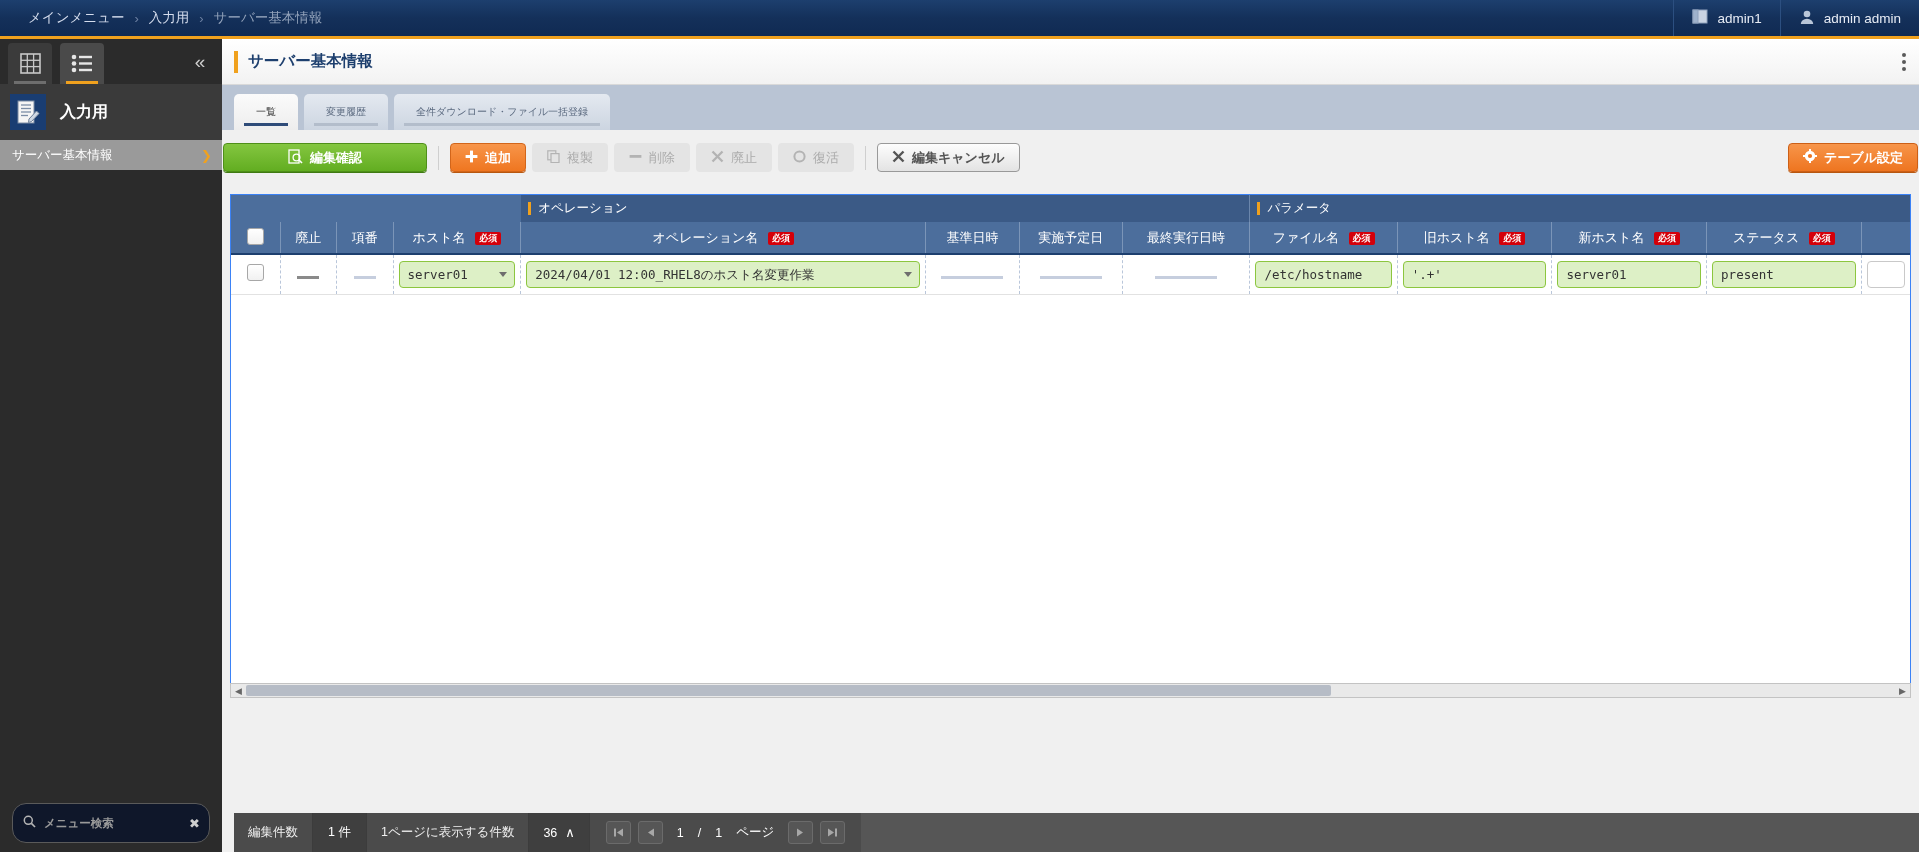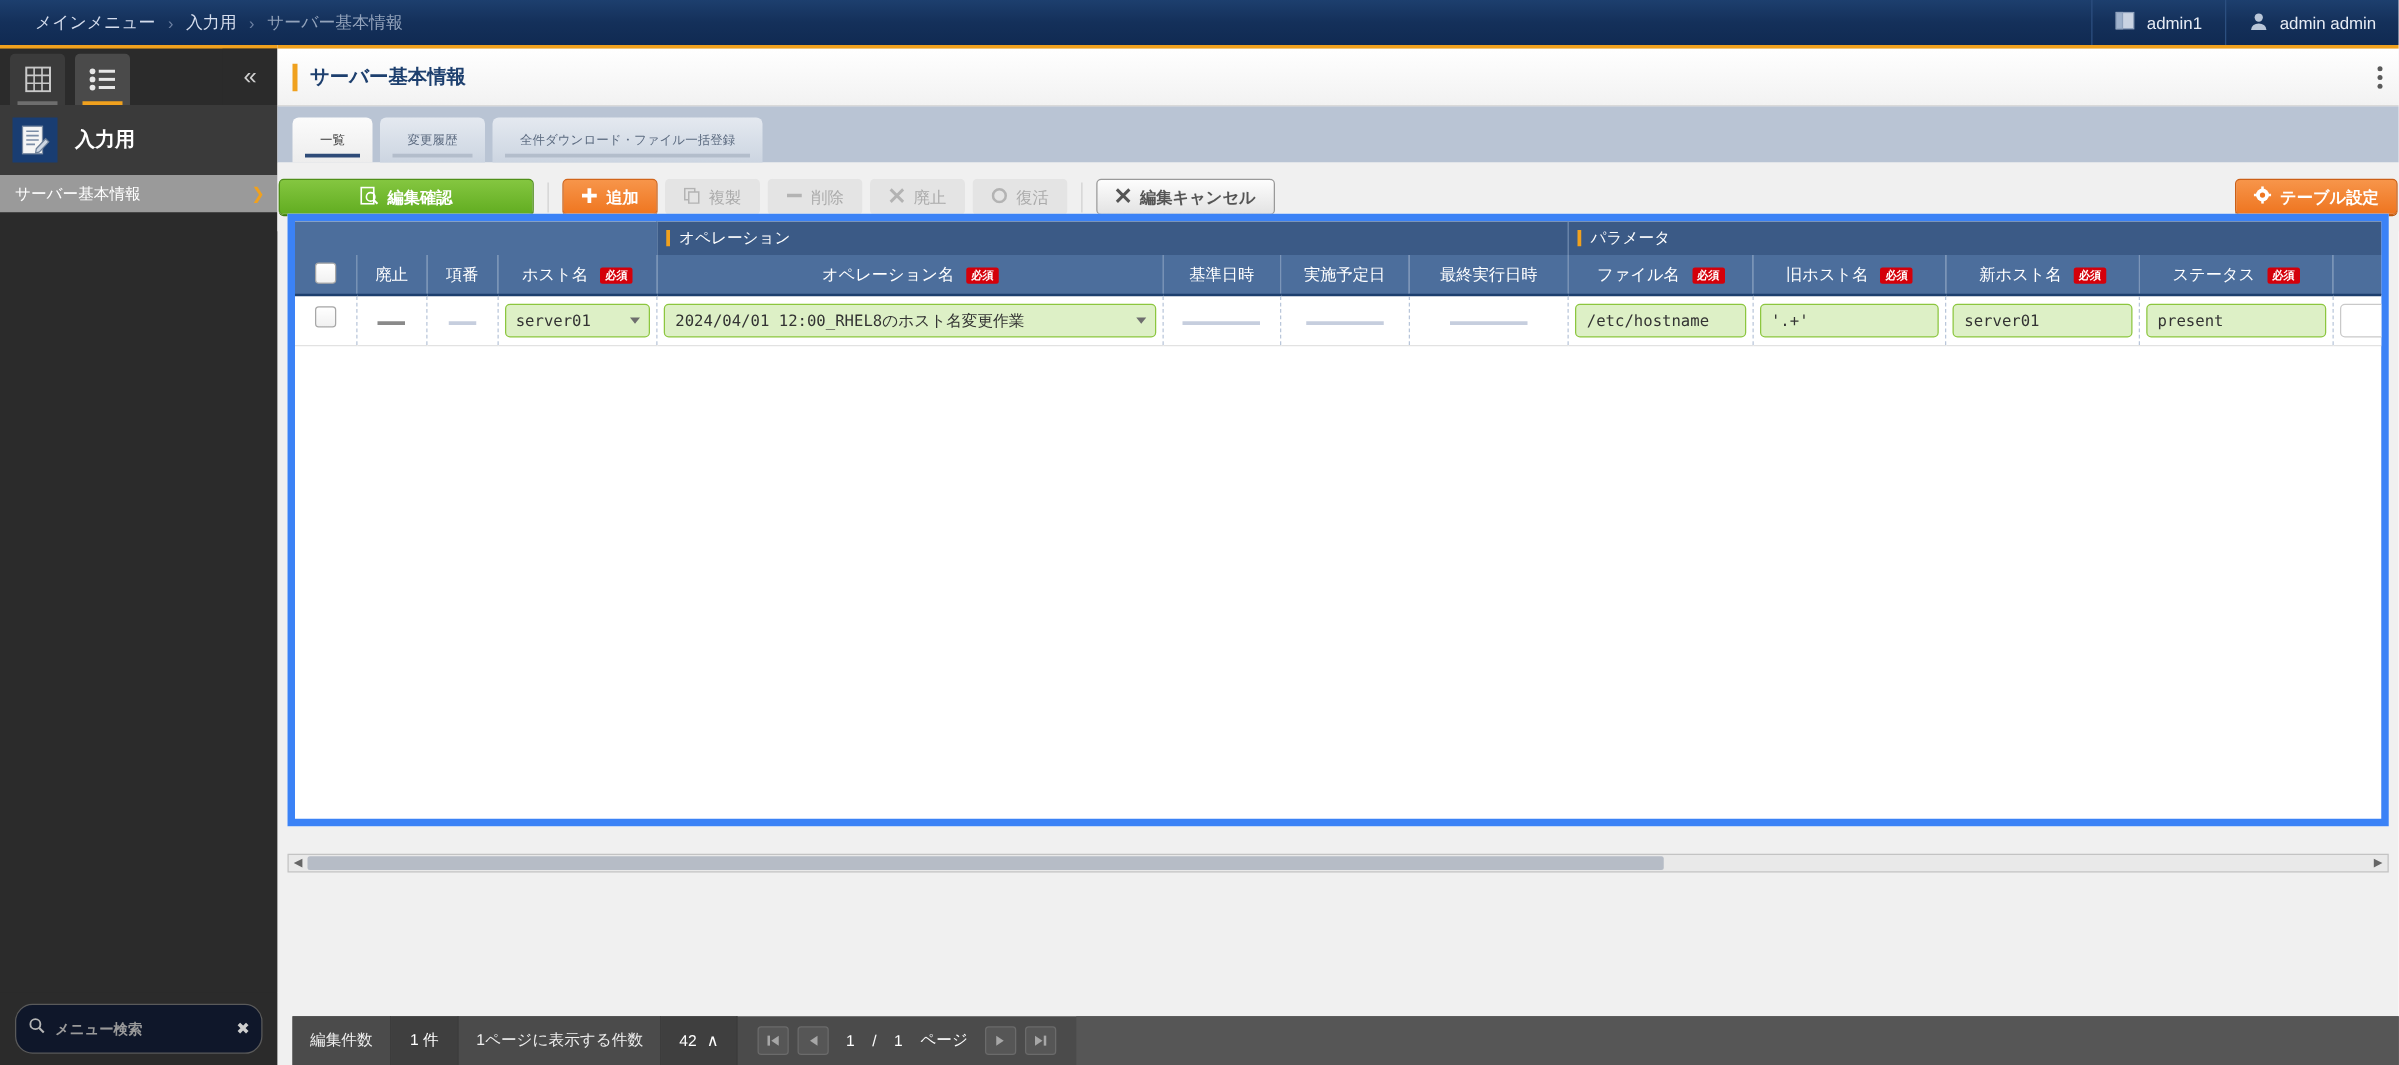--- a/index.html
+++ b/index.html
@@ -127,22 +127,22 @@
   }
   .btn-table {
     background:linear-gradient(to bottom,#f7954a,#ee7520); border:1px solid #cc5f16; color:#fff;
     box-shadow:0 1px 0 #b8570f; font-weight:bold; min-width:116px;
   }
   .tb-sep { width:1px; height:24px; background:#cfcfcf; margin:0 11px; }
   .tb-spacer { flex:1; }
 
   
   .table-wrap {
-    position:absolute; left:8px; top:132px; right:8px; height:490px;
-    background:#fff; border:6px solid #3b82f6; overflow:hidden;
+    position:absolute; left:8px; top:155px; right:8px; height:490px;
+    background:#fff; border:1px solid #3b82f6; overflow:hidden;
   }
   table.grid { border-collapse:collapse; table-layout:fixed; width:1680px; }
   .grp-row td {
     background:#3b5a86; color:#fff; height:27px; font-size:12.5px;
     border-right:1px solid #6b86ab; padding-left:7px; vertical-align:middle;
   }
   .grp-row td.plain { background:#4c6e9c; border-right:1px solid #4c6e9c; }
   .grp-label { display:inline-flex; align-items:center; gap:7px; }
   .grp-label::before {
     content:""; width:3px; height:13px; background:#f0a11e; display:inline-block;
@@ -537,21 +537,21 @@
       <span class="hs-thumb"></span>
     </span>
     <span class="hs-arrow">▶</span>
   </div>
 
   <div class="footer">
     <div class="f-cell lbl">編集件数</div>
     <div class="f-cell val">1 件</div>
     <div class="f-cell lbl">1ページに表示する件数</div>
     <div class="f-cell val">
-      <span>42</span>
+      <span>36</span>
       <span style="margin-left:8px;font-size:13px">∧</span>
     </div>
     <div class="f-pager">
       <span class="pg-btn">
         <svg width="11" height="11" viewBox="0 0 11 11">
             <rect x="1" y="1.5" width="2" height="8" fill="#a7a7a7"></rect>
             <path d="M10 1.5 L10 9.5 L4 5.5z" fill="#a7a7a7"></path>
           </svg>
       </span>
       <span class="pg-btn">

